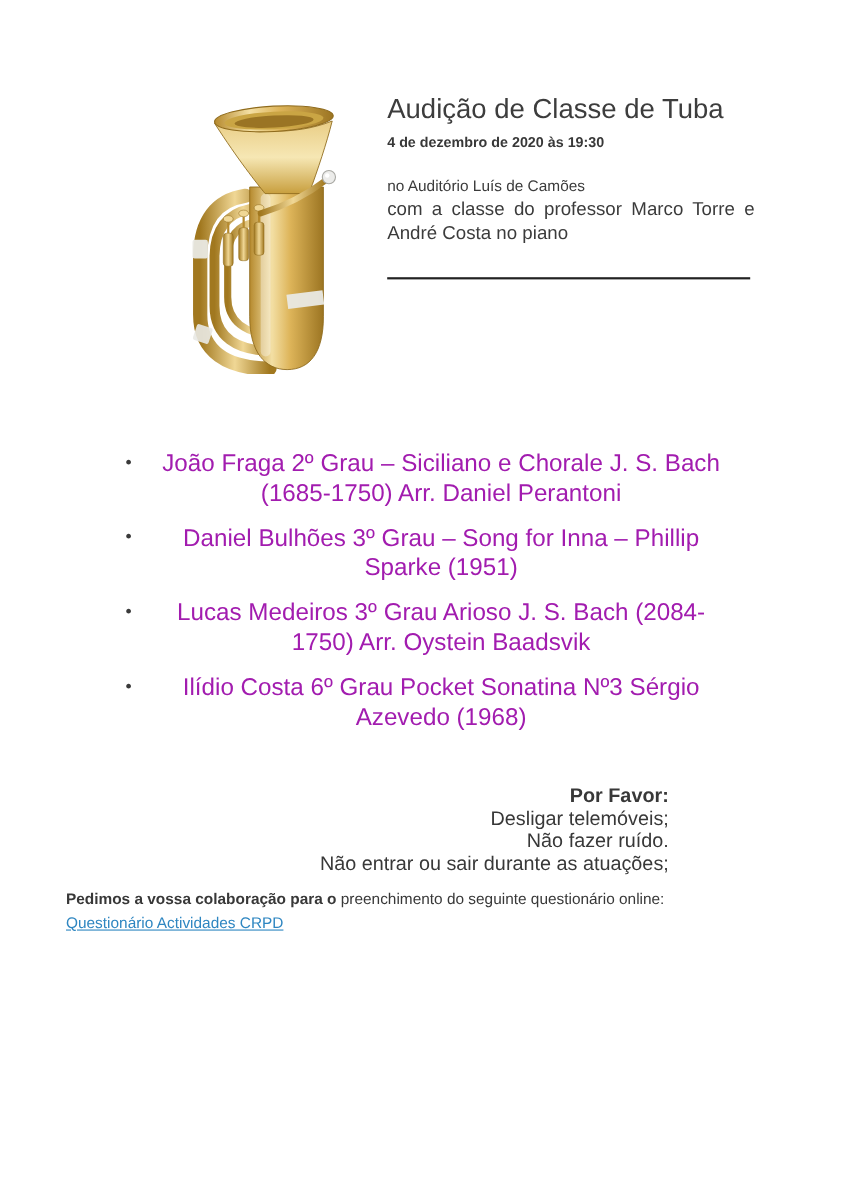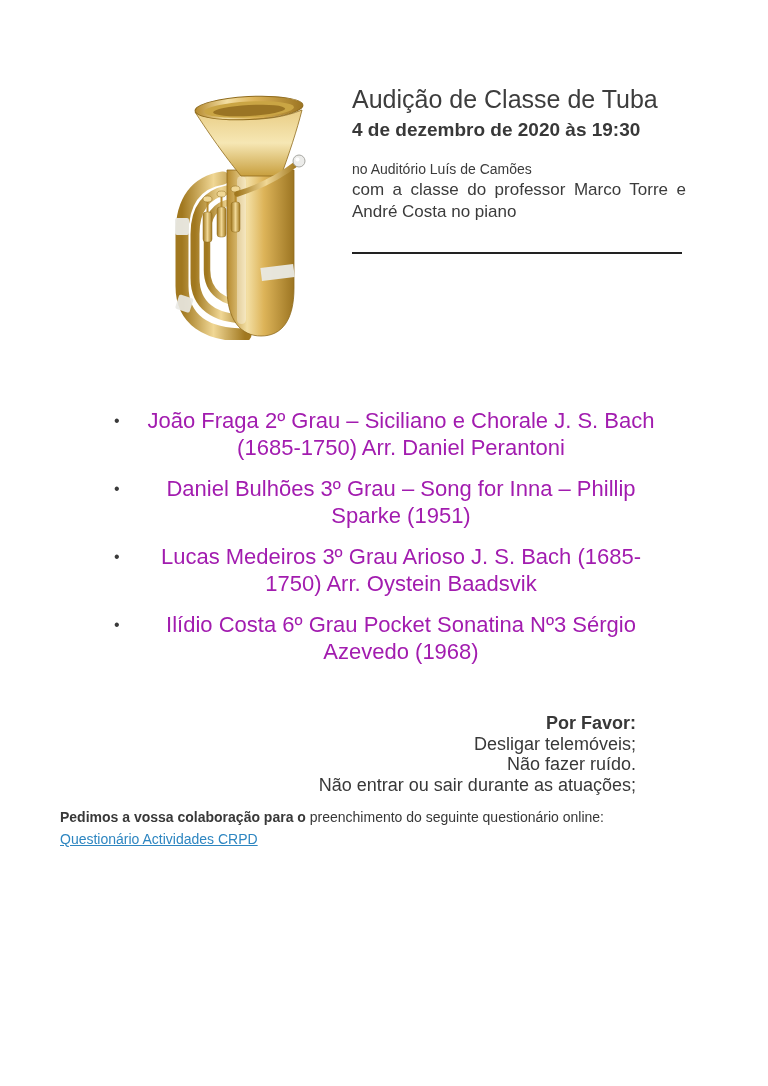--- a/index.html
+++ b/index.html
@@ -4,21 +4,20 @@
 <style>
   html, body { margin: 0; padding: 0; background: #ffffff; }
   .page {
     position: relative;
     width: 692px;
     height: 1086px;
     background: #ffffff;
     font-family: "Liberation Sans", sans-serif;
     color: #3b3b3b;
     overflow: hidden;
-    padding-left: 28px;
   }
 
   
   .tuba-figure {
     position: absolute;
     left: 165px;
     top: 84px;
     width: 160px;
     height: 256px;
   }
@@ -32,21 +31,21 @@
   }
   .event-title {
     font-size: 25px;
     font-weight: 400;
     line-height: 31px;
     margin: 0;
     color: #3d3d3d;
     white-space: nowrap;
   }
   .event-datetime {
-    font-size: 19px;
+    font-size: 13px;
     font-weight: 700;
     line-height: 24px;
     margin-top: 3px;
     white-space: nowrap;
     color: #383838;
   }
   .event-venue {
     font-size: 14px;
     line-height: 20px;
     margin-top: 17px;
@@ -185,21 +184,21 @@
     <h1 class="event-title">Audição de Classe de Tuba</h1>
     <div class="event-datetime">4 de dezembro de 2020 às 19:30</div>
     <div class="event-venue">no Auditório Luís de Camões</div>
     <div class="event-performers">com a classe do professor Marco Torre e André Costa no piano</div>
     <div class="divider"></div>
   </div>
 
   <ul class="program">
     <li>João Fraga 2º Grau – Siciliano e Chorale  J. S. Bach (1685-1750) Arr. Daniel Perantoni</li>
     <li>Daniel Bulhões 3º Grau – Song for Inna – Phillip Sparke (1951)</li>
-    <li>Lucas Medeiros 3º Grau Arioso  J. S. Bach (1685-1750) Arr. Oystein Baadsvik</li>
+    <li>Lucas Medeiros 3º Grau Arioso  J. S. Bach (2084-1750) Arr. Oystein Baadsvik</li>
     <li>Ilídio Costa 6º Grau Pocket Sonatina Nº3  Sérgio Azevedo (1968)</li>
   </ul>
 
   <div class="courtesy">
     <div class="heading">Por Favor:</div>
     <div>Desligar telemóveis;</div>
     <div>Não fazer ruído.</div>
     <div>Não entrar ou sair durante as atuações;</div>
   </div>
 

